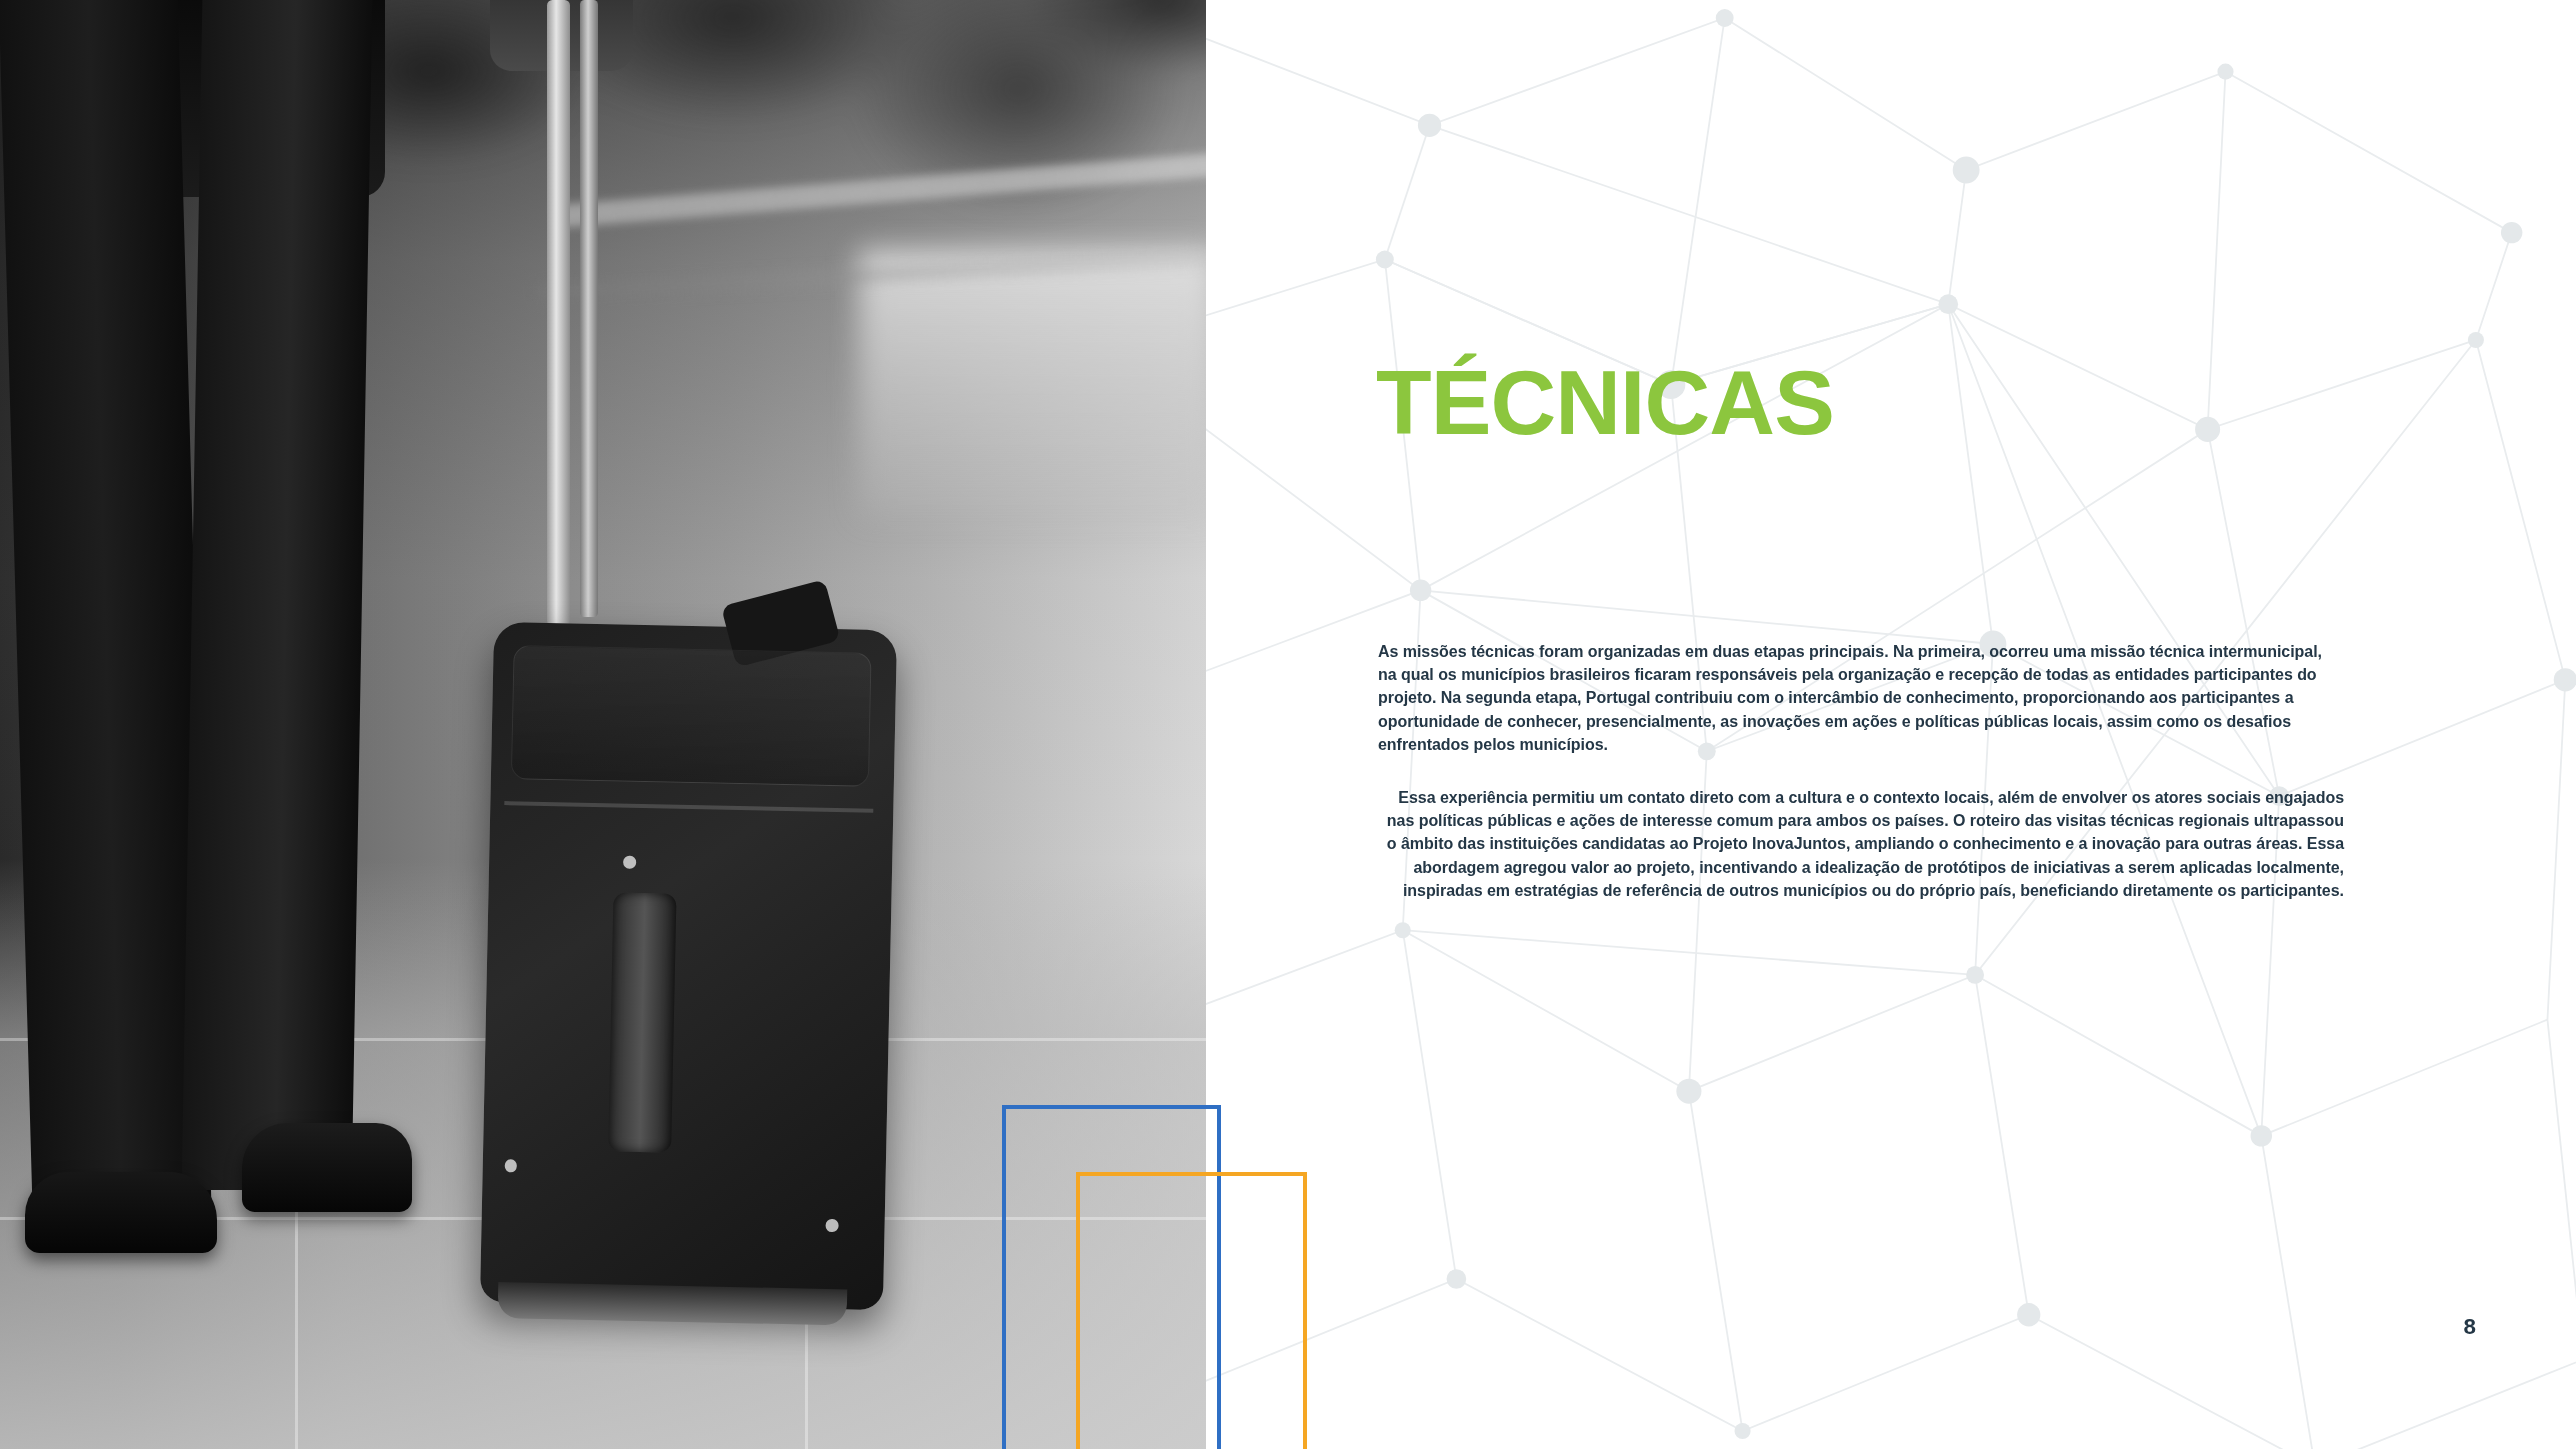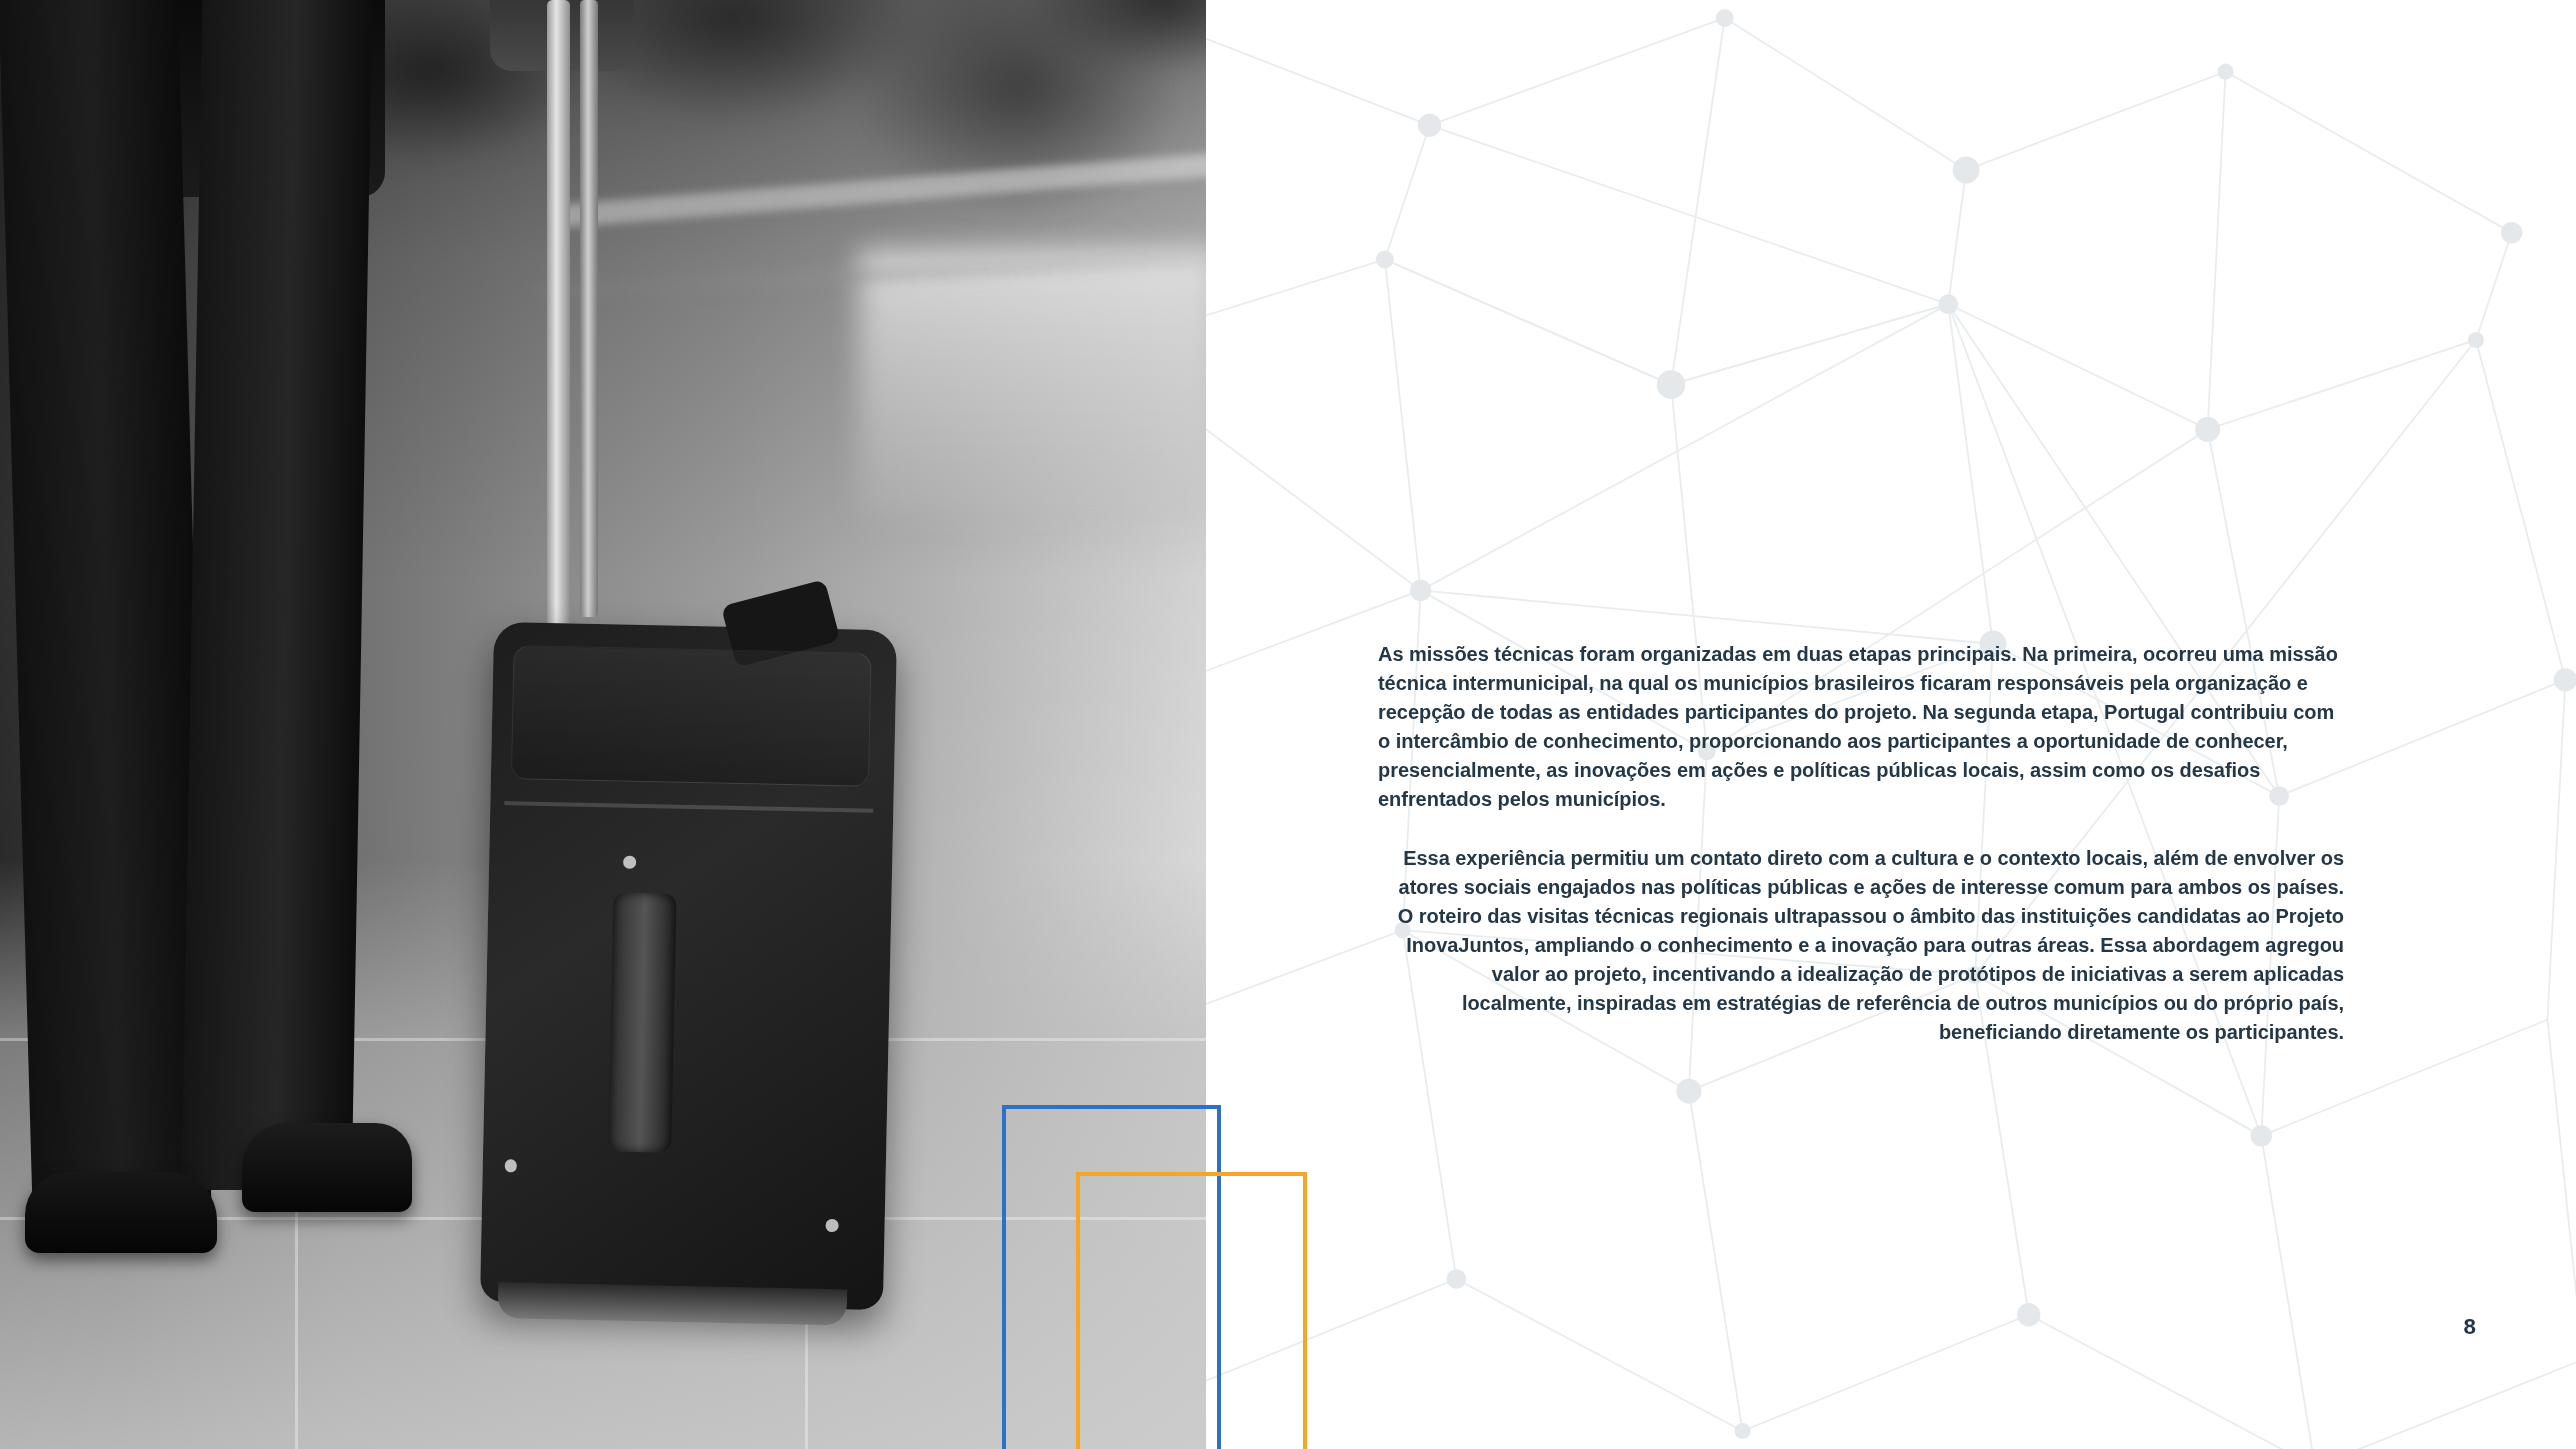--- a/index.html
+++ b/index.html
@@ -195,21 +195,21 @@
     letter-spacing:-0.9px;
     color:#8cc63e;
   }
 
   .body-block {
     position:absolute;
     left:172px; top:640px;
     width:966px;
   }
   .body-par {
-    font-size:20px;
+    font-size:16px;
     line-height:1.45;
     font-weight:bold;
     color:#243746;
     letter-spacing:-0.04px;
     text-align:left;
   }
   .body-par + .body-par { margin-top:30px;text-align:right; }
 
   .page-number {
     position:absolute;
@@ -318,20 +318,21 @@
         <circle cx="720" cy="1260" r="14"></circle>
         <circle cx="1040" cy="1130" r="10"></circle>
         <circle cx="1360" cy="1310" r="12"></circle>
         <circle cx="460" cy="1470" r="11"></circle>
         <circle cx="780" cy="1640" r="9"></circle>
         <circle cx="1100" cy="1510" r="13"></circle>
       </g>
     </svg>
 
     <div class="title-block">
+      <div class="title-line2">TÉCNICAS</div>
     </div>
 
     <div class="body-block">
       <p class="body-par">As missões técnicas foram organizadas em duas etapas principais. Na primeira, ocorreu uma missão técnica intermunicipal, na qual os municípios brasileiros ficaram responsáveis pela organização e recepção de todas as entidades participantes do projeto. Na segunda etapa, Portugal contribuiu com o intercâmbio de conhecimento, proporcionando aos participantes a oportunidade de conhecer, presencialmente, as inovações em ações e políticas públicas locais, assim como os desafios enfrentados pelos municípios.</p>
       <p class="body-par">Essa experiência permitiu um contato direto com a cultura e o contexto locais, além de envolver os atores sociais engajados nas políticas públicas e ações de interesse comum para ambos os países. O roteiro das visitas técnicas regionais ultrapassou o âmbito das instituições candidatas ao Projeto InovaJuntos, ampliando o conhecimento e a inovação para outras áreas. Essa abordagem agregou valor ao projeto, incentivando a idealização de protótipos de iniciativas a serem aplicadas localmente, inspiradas em estratégias de referência de outros municípios ou do próprio país, beneficiando diretamente os participantes.</p>
     </div>
 
     <div class="page-number">8</div>
   </div>
 

